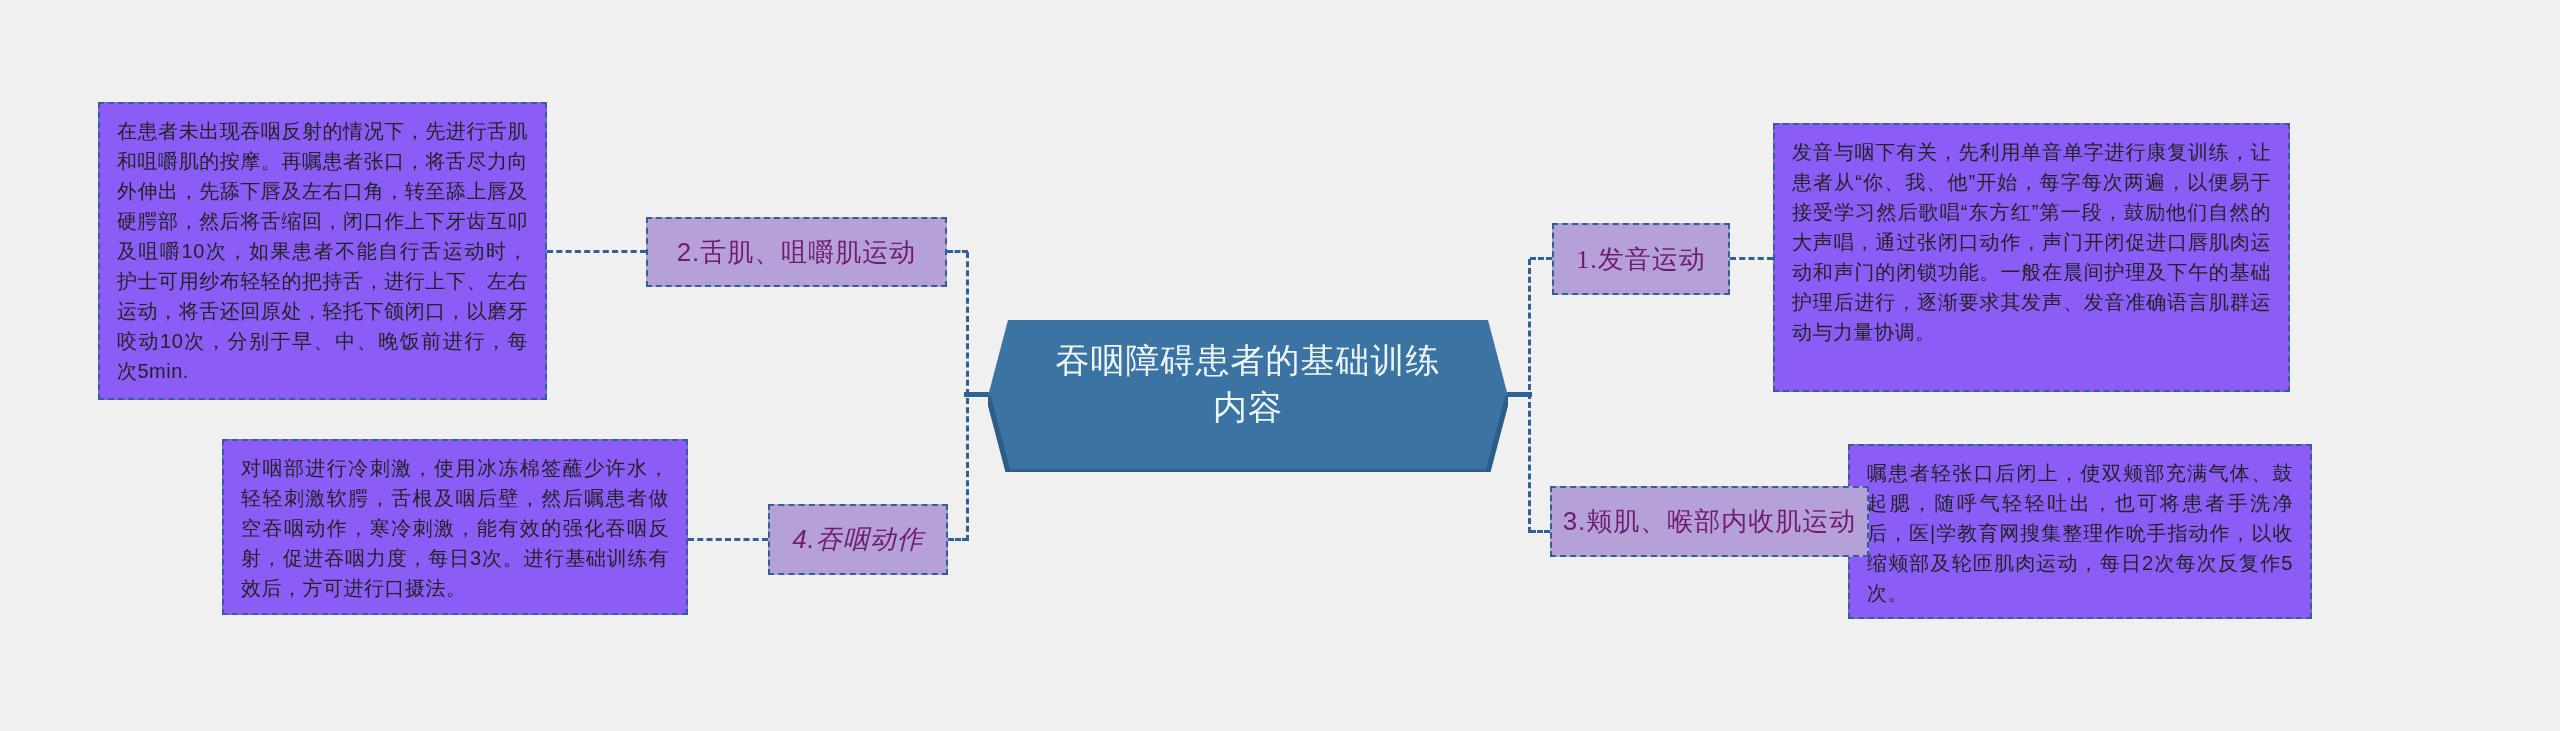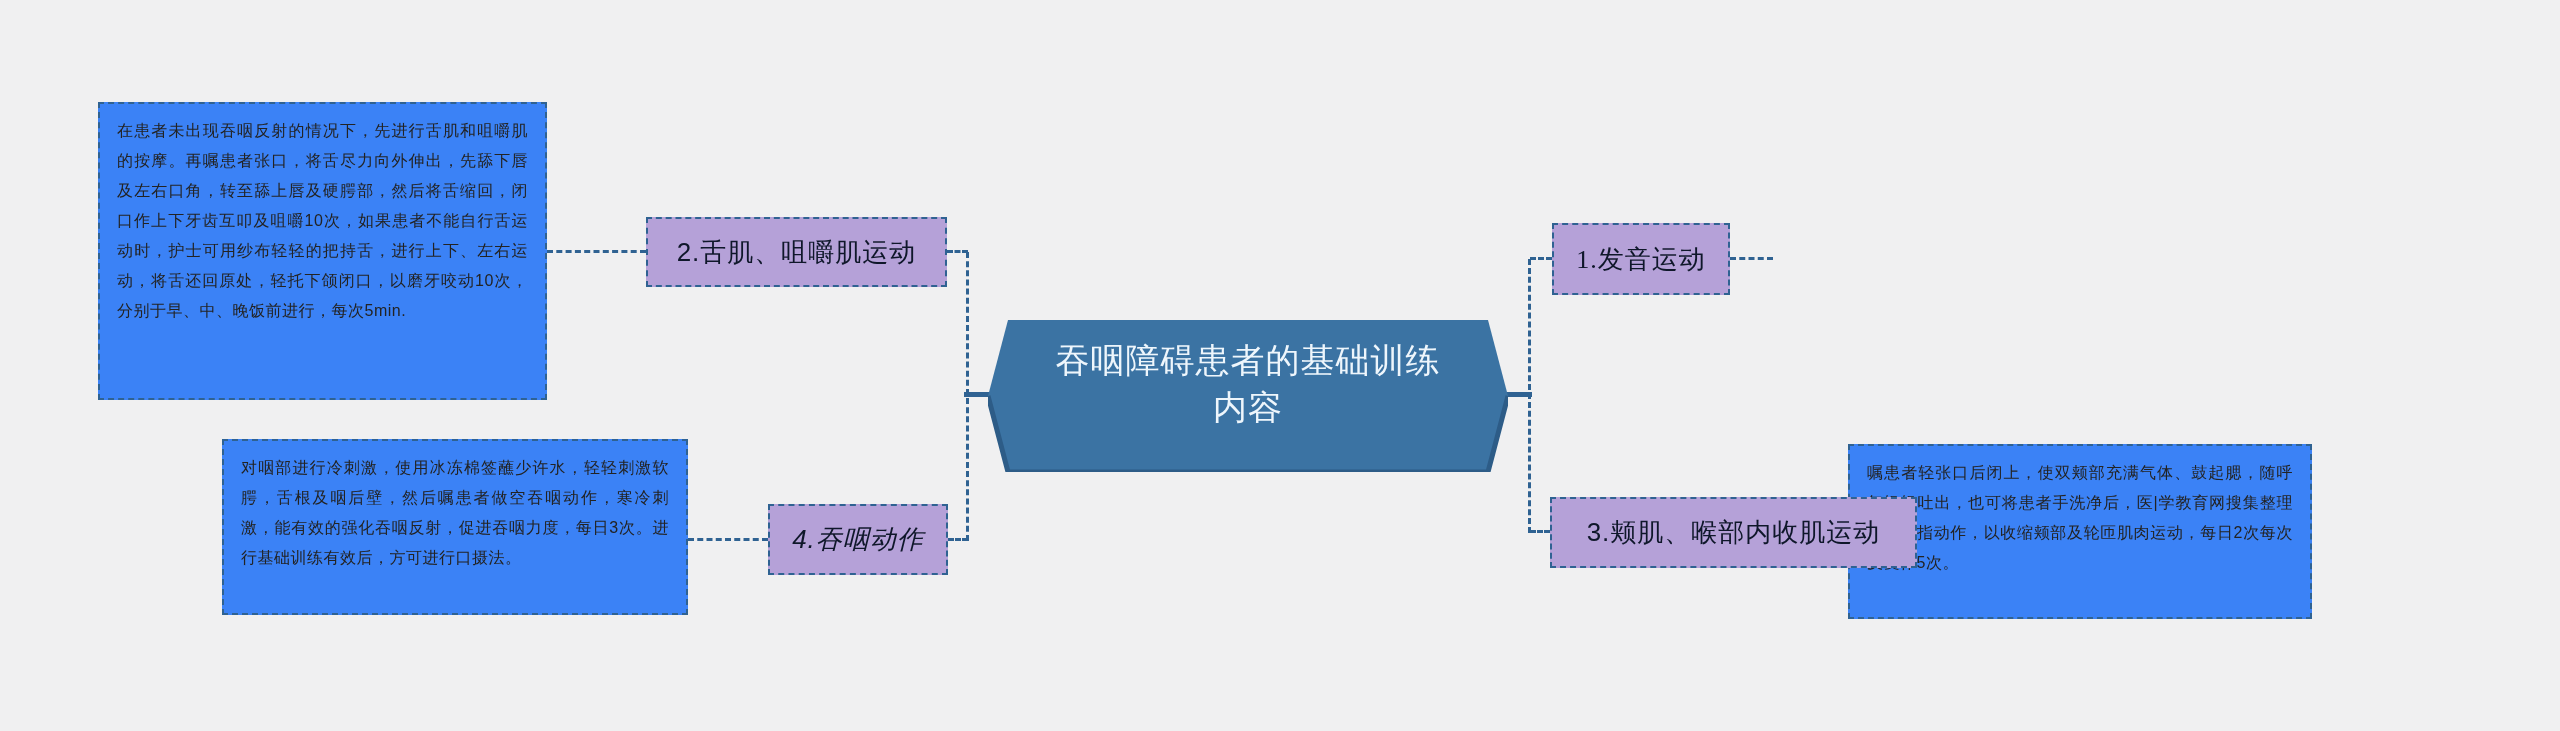--- a/index.html
+++ b/index.html
@@ -5,41 +5,41 @@
   html,body{
     margin:0;padding:0;background:#f0f0f1;
     font-family:"Liberation Sans","DejaVu Sans",sans-serif;
   }
   .canvas{
     position:relative;width:2560px;height:731px;background:#f0f0f1;overflow:hidden;
   }
   
   .detail-box{
     position:absolute;box-sizing:border-box;
-    background:#3b82f6;border:2px dashed #2f6292;
-    color:#232323;font-size:16px;line-height:30px;
+    background:#8b5cf6;border:2px dashed #2f6292;
+    color:#232323;font-size:20px;line-height:30px;
     padding:12px 17px;text-align:justify;letter-spacing:0.5px;
   }
   #detail-2{left:98px;  top:102px; width:449px; height:298px;}
   #detail-4{left:222px; top:439px; width:466px; height:176px;}
   #detail-1{left:1773px;top:123px; width:517px; height:269px;}
   #detail-3{left:1848px;top:444px; width:464px; height:175px;}
 
   
   .branch-label{
     position:absolute;box-sizing:border-box;
     background:#b5a1d8;border:2px dashed #2f6292;
-    color:#0f172a;font-size:26px;letter-spacing:1px;
+    color:#701a75;font-size:26px;letter-spacing:1px;
     display:flex;align-items:center;justify-content:center;
     text-align:center;white-space:nowrap;
   }
   #label-2{left:646px; top:217px; width:301px; height:70px;}
   #label-4{left:768px; top:504px; width:180px; height:71px;font-style:italic;}
   #label-1{left:1552px;top:223px; width:178px; height:72px;font-family:Liberation Serif, serif;}
-  #label-3{left:1550px;top:497px; width:367px; height:71px;}
+  #label-3{left:1550px;top:486px; width:319px; height:71px;}
 
   
   #central-node{position:absolute;left:988px;top:320px;width:520px;height:128px;}
   #central-node svg{position:absolute;left:0;top:0;display:block;}
   .central-text{
     position:absolute;left:0;top:0;width:100%;height:100%;
     display:flex;align-items:center;justify-content:center;
   }
   .central-text div{
     width:400px;text-align:center;color:#eef6fc;
@@ -77,20 +77,21 @@
   <div class="h-dash" id="conn-tr-l1"></div>
   <div class="h-dash" id="conn-l1-d1"></div>
   <div class="h-dash" id="conn-tr-l3"></div>
   <div class="h-dash" id="conn-l3-d3"></div>
   <div class="v-dash" id="trunk-right"></div>
   <div class="h-solid" id="stub-left"></div>
   <div class="h-solid" id="stub-right"></div>
 
   <div class="detail-box" id="detail-2">在患者未出现吞咽反射的情况下，先进行舌肌和咀嚼肌的按摩。再嘱患者张口，将舌尽力向外伸出，先舔下唇及左右口角，转至舔上唇及硬腭部，然后将舌缩回，闭口作上下牙齿互叩及咀嚼10次，如果患者不能自行舌运动时，护士可用纱布轻轻的把持舌，进行上下、左右运动，将舌还回原处，轻托下颌闭口，以磨牙咬动10次，分别于早、中、晚饭前进行，每次5min.</div>
   <div class="detail-box" id="detail-4">对咽部进行冷刺激，使用冰冻棉签蘸少许水，轻轻刺激软腭，舌根及咽后壁，然后嘱患者做空吞咽动作，寒冷刺激，能有效的强化吞咽反射，促进吞咽力度，每日3次。进行基础训练有效后，方可进行口摄法。</div>
+  <div class="detail-box" id="detail-1">发音与咽下有关，先利用单音单字进行康复训练，让患者从“你、我、他”开始，每字每次两遍，以便易于接受学习然后歌唱“东方红”第一段，鼓励他们自然的大声唱，通过张闭口动作，声门开闭促进口唇肌肉运动和声门的闭锁功能。一般在晨间护理及下午的基础护理后进行，逐渐要求其发声、发音准确语言肌群运动与力量协调。</div>
   <div class="detail-box" id="detail-3">嘱患者轻张口后闭上，使双颊部充满气体、鼓起腮，随呼气轻轻吐出，也可将患者手洗净后，医|学教育网搜集整理作吮手指动作，以收缩颊部及轮匝肌肉运动，每日2次每次反复作5次。</div>
 
   <div class="branch-label" id="label-2">2.舌肌、咀嚼肌运动</div>
   <div class="branch-label" id="label-4">4.吞咽动作</div>
   <div class="branch-label" id="label-1">1.发音运动</div>
   <div class="branch-label" id="label-3">3.颊肌、喉部内收肌运动</div>
 
   <div id="central-node">
     <svg width="520" height="152" viewBox="0 0 520 152">
       <polygon points="0,76 20,0 500,0 520,76 500,152 20,152" fill="#3b73a3"></polygon>

